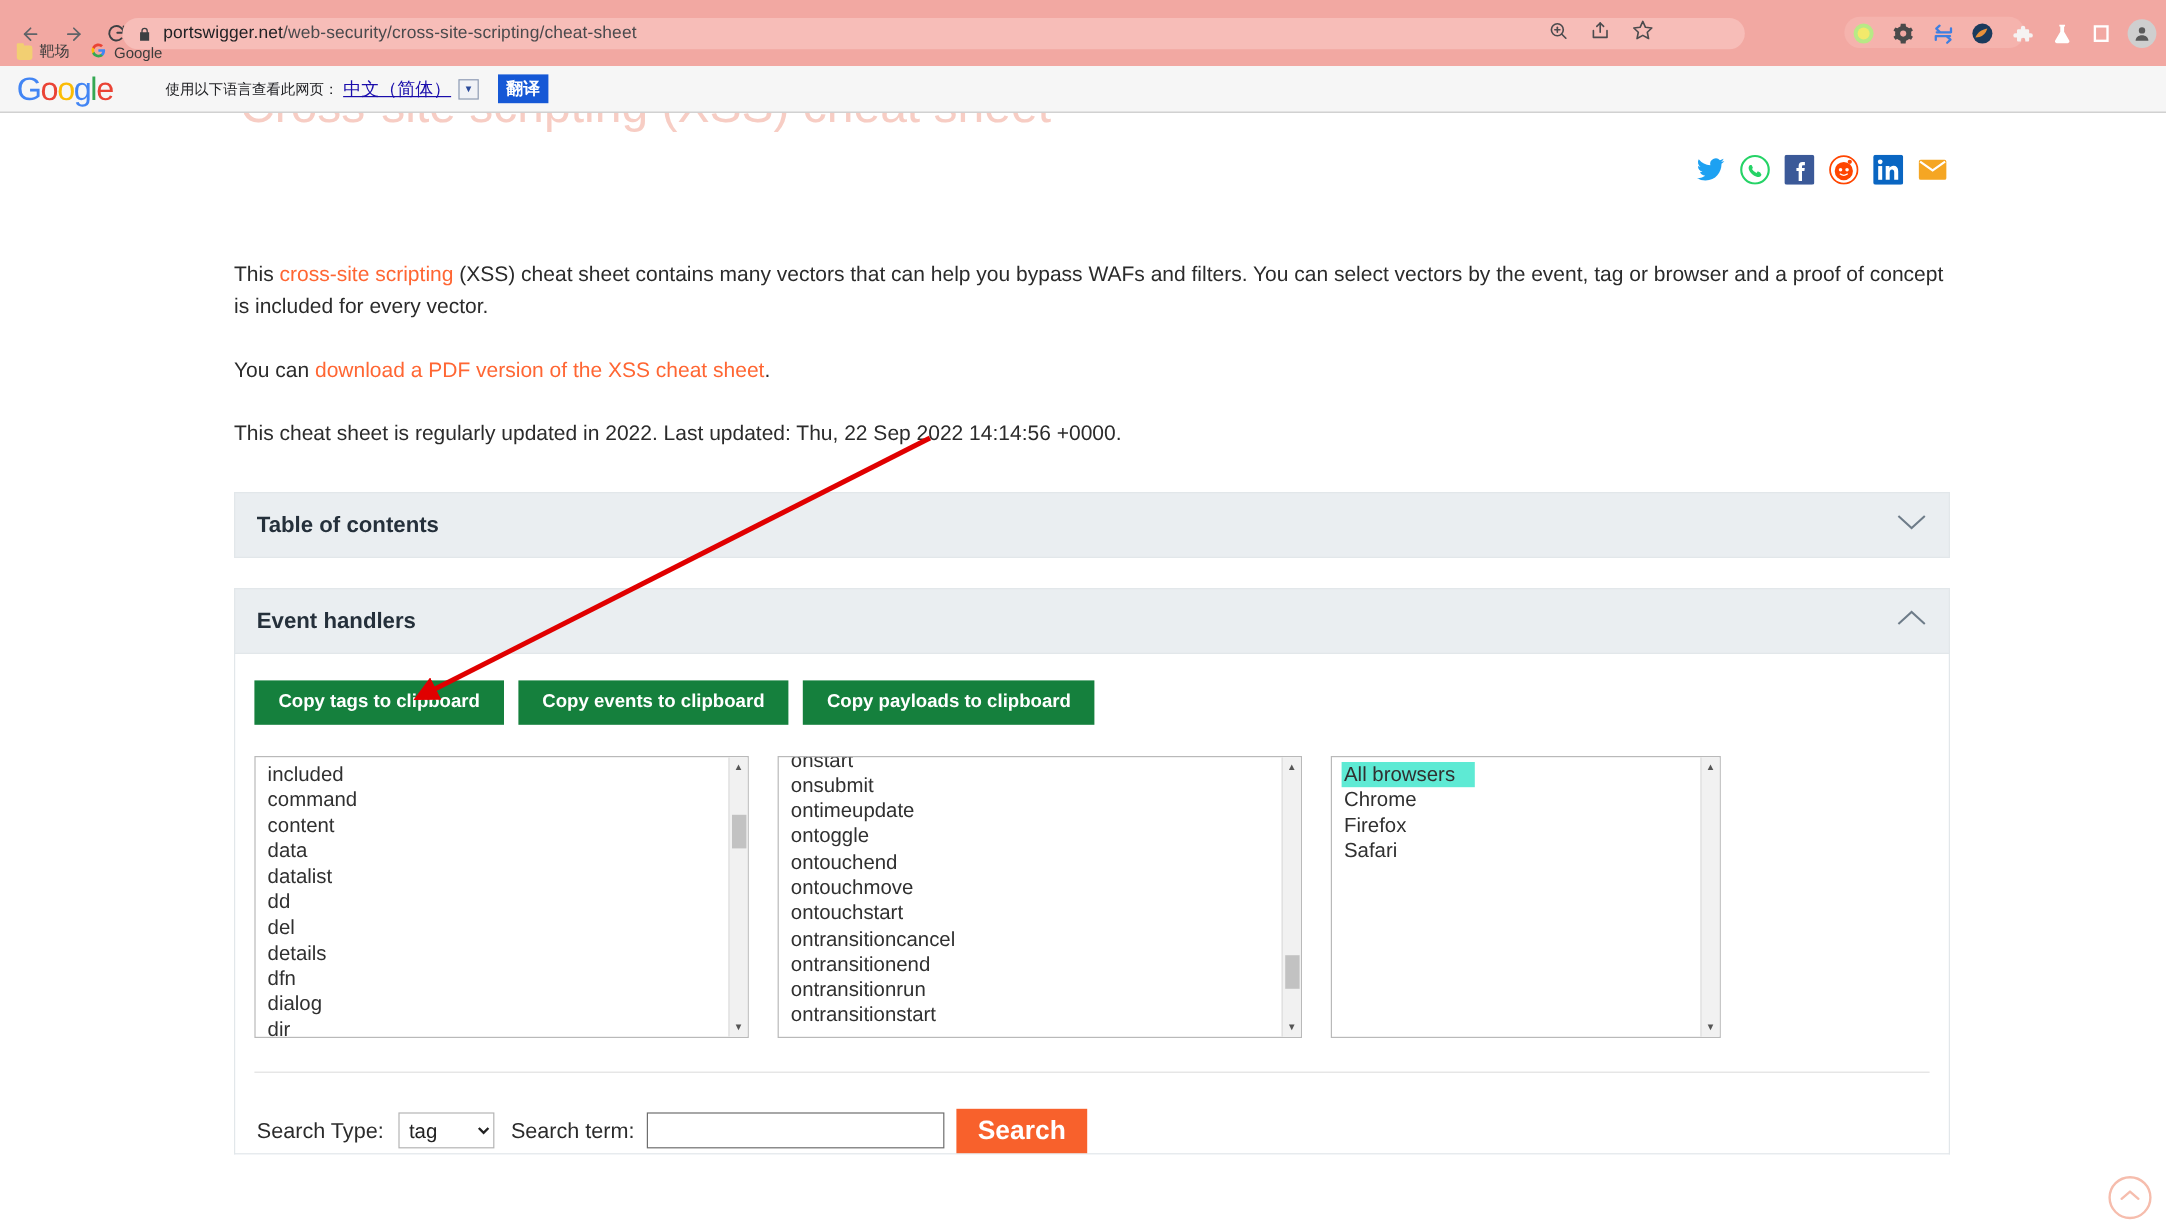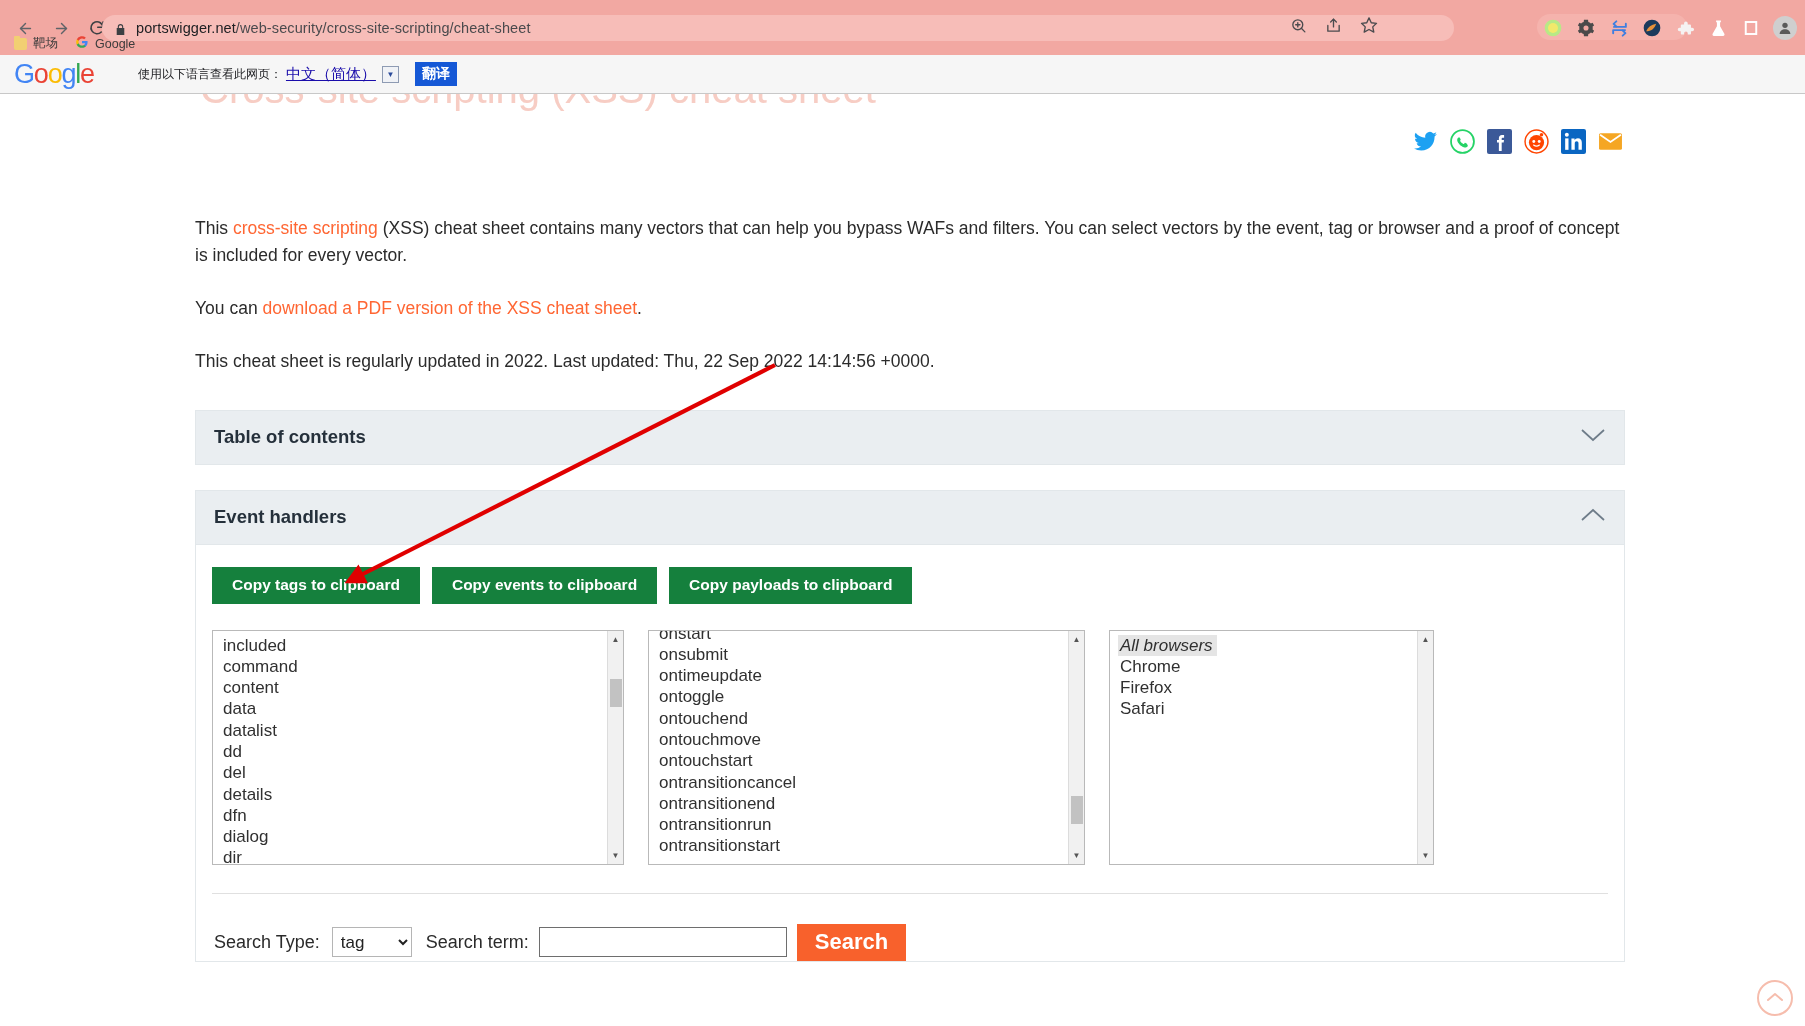--- a/index.html
+++ b/index.html
@@ -139,21 +139,21 @@
   .listbox{
     border:1px solid #b9b9b9; background:#fff; height:235px;
     position:relative; overflow:hidden; font-size:17px; color:#303030;
   }
   .listbox.tags{ width:412px; }
   .listbox.events{ width:437px; }
   .listbox.browsers{ width:325px; }
   .lb-inner{ padding:4px 0 0 8px; }
   .lb-inner.shifted{ margin-top:-12px; }
   .lb-item{ line-height:21.3px; padding-left:2px; white-space:nowrap; cursor:pointer; }
-  .lb-item.selected{ background:#e5e5e5; display:inline-block; padding-right:4px;font-style:italic; }
+  .lb-item.selected{ background:#5eead4; display:inline-block; padding-right:16px; }
 
   .sb{
     position:absolute; right:0; top:0; width:16px; height:100%;
     background:#f1f1f1; border-left:1px solid #dcdcdc;
   }
   .sb .arr{ position:absolute; left:0; width:15px; height:15px;
     display:flex; align-items:center; justify-content:center;
     font-size:8px; color:#555; cursor:pointer; }
   .sb .arr.up{ top:1px; } .sb .arr.down{ bottom:1px; }
   .sb .thumb{ position:absolute; left:2px; width:12px; background:#c2c2c2;

